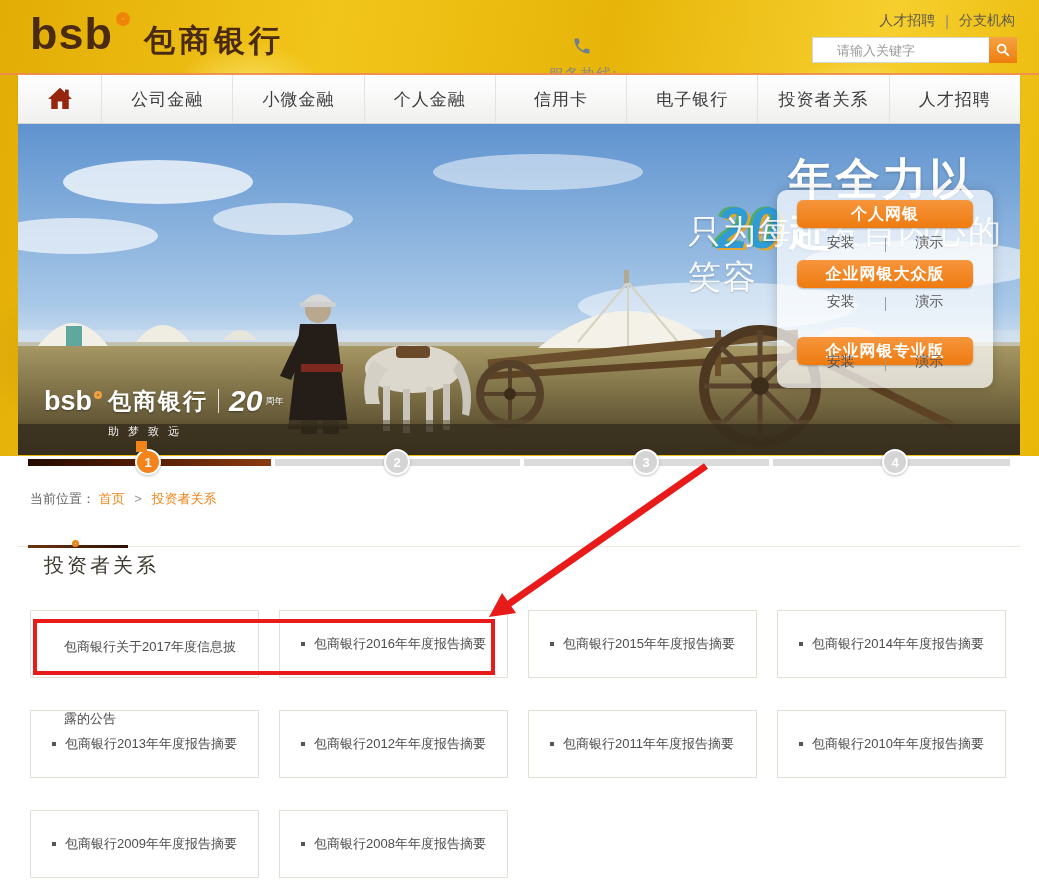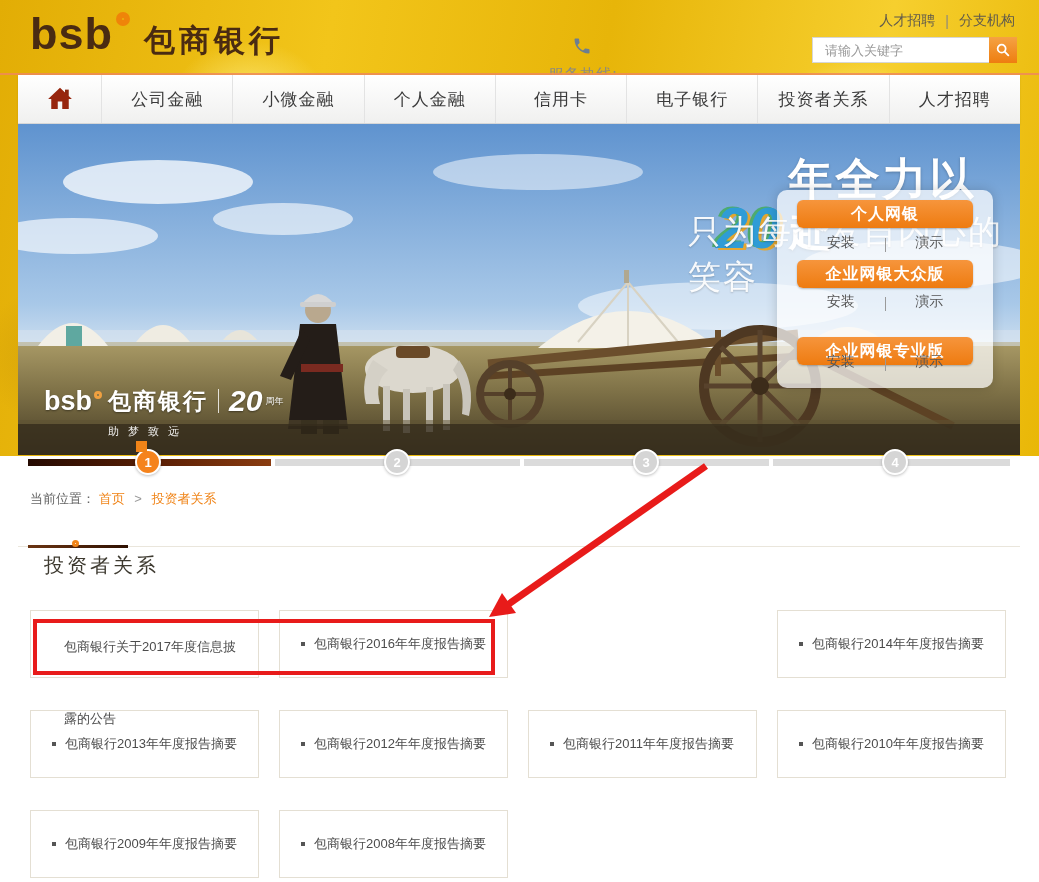--- a/index.html
+++ b/index.html
@@ -26,21 +26,21 @@
   .logo-bsb{font-size:45px; line-height:52px; font-weight:bold; color:var(--dark-brown); letter-spacing:1px;}
   .logo-ring{display:inline-block; width:14px; height:14px; border:6px solid #ef8409; border-radius:50%; margin:4px 0 0 3px;}
   .brand-name{margin:12px 0 0 14px; font-size:31px; font-weight:bold; color:var(--dark-brown); letter-spacing:4px;}
   .top-links{position:absolute; top:12px; right:24px; font-size:14px; color:#5e594d; display:flex; gap:10px; align-items:center;}
   .top-links .sep{color:#8d887c;}
   .top-links span[data-interactable="true"]{cursor:pointer;}
   .hotline{position:absolute; left:548px; top:36px; display:flex; align-items:center; gap:9px;flex-direction:column;}
   .hotline .label{font-size:16px; color:#8d8a80;}
   .hotline .number{font-size:23px; font-weight:bold; color:var(--hotline-orange); letter-spacing:1px;margin-top:20px;}
   .search{position:absolute; left:812px; top:37px; width:205px; height:26px; display:flex;}
-  .search input{width:177px; height:26px; border:1px solid #d6d6d6; border-right:none; padding:0 12px; font-size:13px; color:#444; outline:none;}
+  .search input{width:177px; height:26px; border:1px solid #d6d6d6; border-right:none; padding:0 24px; font-size:13px; color:#444; outline:none;}
   .search input::placeholder{color:#9a9a9a;}
   .search button{width:28px; height:26px; border:none; background:linear-gradient(#f5a243,#ee7d10); cursor:pointer; display:flex; align-items:center; justify-content:center;}
   .header-rule{position:absolute; left:0; top:73px; width:1039px; height:2px; background:#ef8a58; opacity:.85;}
 
   
   .nav{position:absolute; left:18px; top:75px; width:1002px; height:49px; display:flex;
        background:linear-gradient(#ffffff,#f0f0ef); border-bottom:1px solid #d7d7d7; box-shadow:0 1px 2px rgba(0,0,0,.1);}
   .nav-home{width:84px; display:flex; align-items:center; justify-content:center; border-right:1px solid #e3e3e3; cursor:pointer;}
   .nav-item{flex:1; display:flex; align-items:center; justify-content:center; font-size:17px; color:#3b3b3b; border-right:1px solid #e3e3e3; cursor:pointer; letter-spacing:1px;}
   .nav-item:last-child{border-right:none;}
@@ -293,20 +293,26 @@
 
   <div class="report-cell c0 r0" data-interactable="true">
     <div class="report-link wrap" data-interactable="true">包商银行关于2017年度信息披露的公告</div>
   </div>
   <div class="report-cell c1 r0" data-interactable="true">
     <div class="report-link">
         <span class="bullet" data-interactable="false"></span>
         <span data-interactable="true">包商银行2016年年度报告摘要</span>
       </div>
   </div>
+  <div class="report-cell c2 r0" data-interactable="true">
+    <div class="report-link">
+        <span class="bullet" data-interactable="false"></span>
+        <span data-interactable="true">包商银行2015年年度报告摘要</span>
+      </div>
+  </div>
   <div class="report-cell c3 r0" data-interactable="true">
     <div class="report-link">
         <span class="bullet" data-interactable="false"></span>
         <span data-interactable="true">包商银行2014年年度报告摘要</span>
       </div>
   </div>
   <div class="report-cell c0 r1" data-interactable="true">
     <div class="report-link">
         <span class="bullet" data-interactable="false"></span>
         <span data-interactable="true">包商银行2013年年度报告摘要</span>

